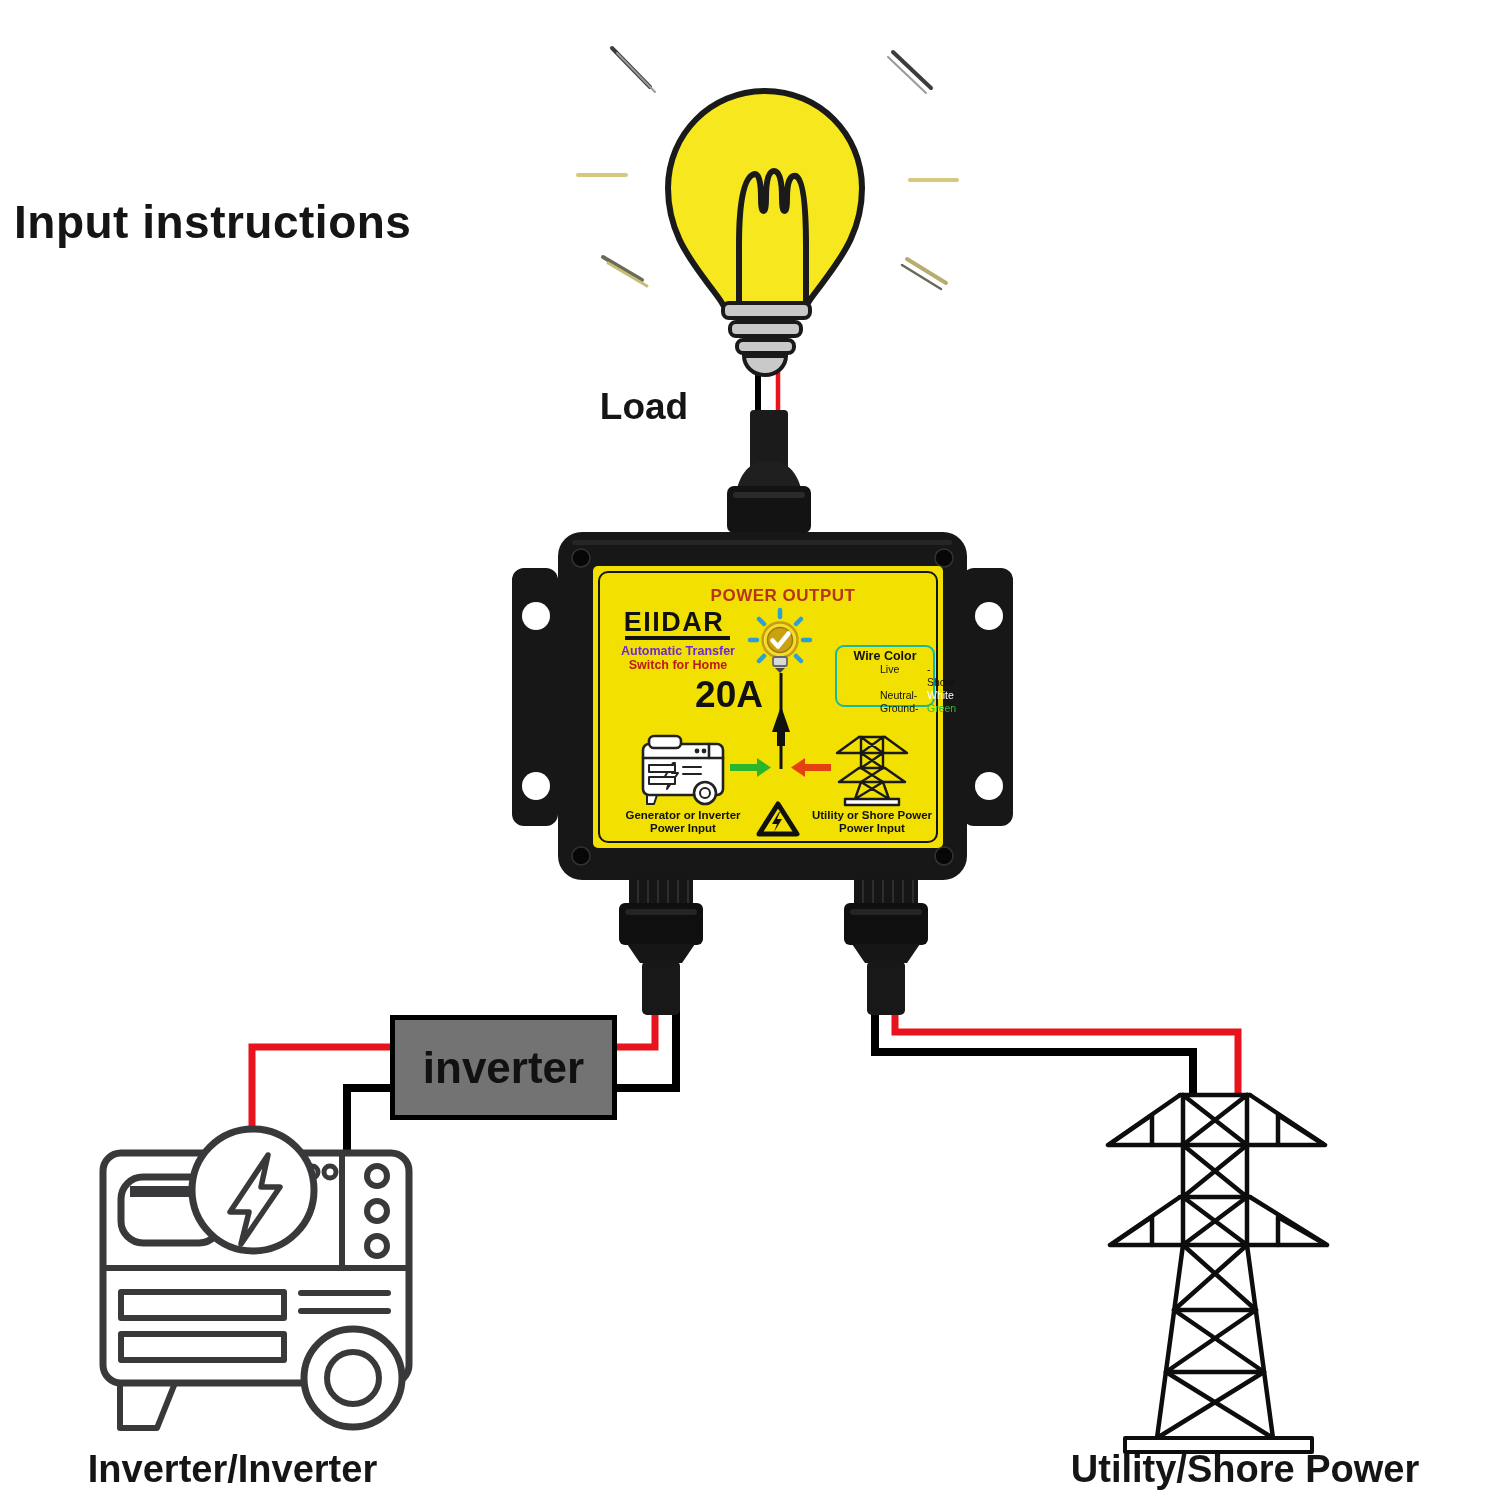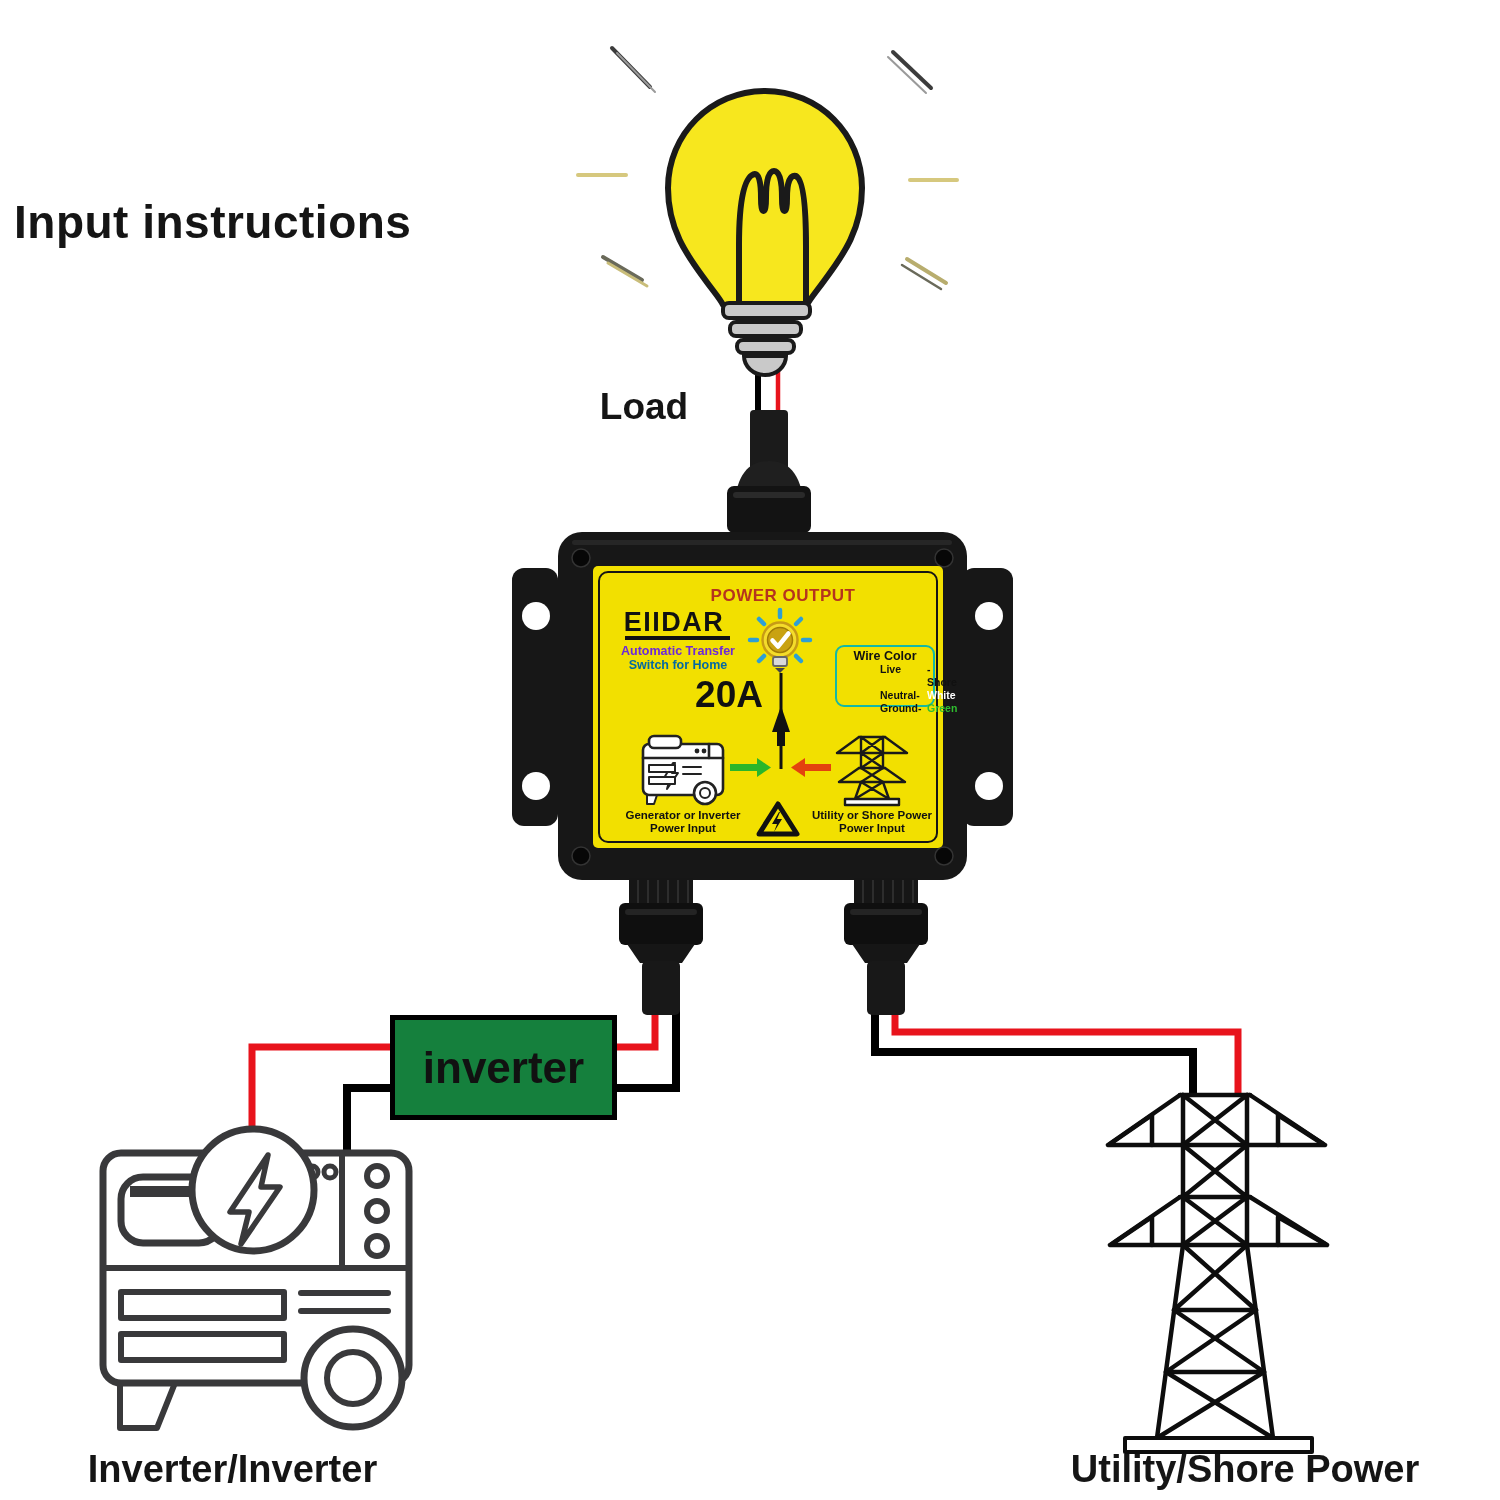--- a/index.html
+++ b/index.html
@@ -11,41 +11,41 @@
   svg{position:absolute;display:block;}
   
   .page-title{left:14px;top:195px;font-size:46px;font-weight:700;letter-spacing:.5px;color:#151515;}
   .load-label{left:560px;top:386px;width:168px;text-align:center;font-size:37px;font-weight:700;color:#151515;}
   .source-label{top:1448px;text-align:center;font-size:38px;font-weight:700;color:#151515;}
   .source-left{left:25px;width:415px;}
   .source-right{left:1035px;width:420px;}
   
   .inverter-box{
     left:390px;top:1015px;width:227px;height:105px;box-sizing:border-box;
-    background:#15803d;border:5px solid #000;display:flex;align-items:center;justify-content:center;
+    background:#737373;border:5px solid #000;display:flex;align-items:center;justify-content:center;
     font-size:44px;font-weight:700;color:#111;z-index:4;
   }
   
   .device-label{
     left:593px;top:566px;width:350px;height:282px;background:#f2e000;border-radius:5px;z-index:4;
   }
   .device-label-border{
     left:5px;top:5px;right:5px;bottom:5px;border:2.5px solid #151515;border-radius:10px;
   }
   .power-output{left:60px;top:20px;width:260px;text-align:center;font-size:17px;font-weight:800;
     letter-spacing:.5px;color:#b5341e;}
   .brand{left:0;top:41px;width:162px;text-align:center;font-size:27px;font-weight:800;letter-spacing:1.5px;color:#111;}
   .brand-underline{left:32px;top:70px;width:105px;height:3.5px;background:#111;}
   .product-line1{left:0;top:78px;width:170px;text-align:center;font-size:12.5px;font-weight:700;color:#6d28d9;}
-  .product-line2{left:0;top:92px;width:170px;text-align:center;font-size:12.5px;font-weight:700;color:#0369a1;}
+  .product-line2{left:0;top:92px;width:170px;text-align:center;font-size:12.5px;font-weight:700;color:#b91c1c;}
   .rating{left:0;top:108px;width:170px;text-align:right;font-size:37px;font-weight:700;color:#111;}
   .wc-box{left:242px;top:79px;width:100px;height:62px;box-sizing:border-box;border:2px solid #14b8a6;
     border-radius:9px;padding:2px 5px;}
   .wc-title{text-align:center;font-size:12.5px;font-weight:700;color:#111;}
-  .wc-row{display:flex;font-size:10.5px;font-weight:700;line-height:13px;color:#111;padding-left:38px;}
+  .wc-row{display:flex;font-size:10.5px;font-weight:400;line-height:13px;color:#111;padding-left:38px;}
   .wc-row .wc-lab{width:47px;flex:none;}
   .wc-val-0{color:#111111;}
   .wc-val-1{color:#ffffff;}
   .wc-val-2{color:#2fbe2f;}
   .input-label{top:243px;width:150px;text-align:center;font-size:11.5px;font-weight:700;line-height:12.5px;color:#111;}
   .input-left{left:15px;}
   .input-right{left:204px;}
   
   .z1{z-index:1;} .z2{z-index:2;} .z3{z-index:3;}
 </style>

